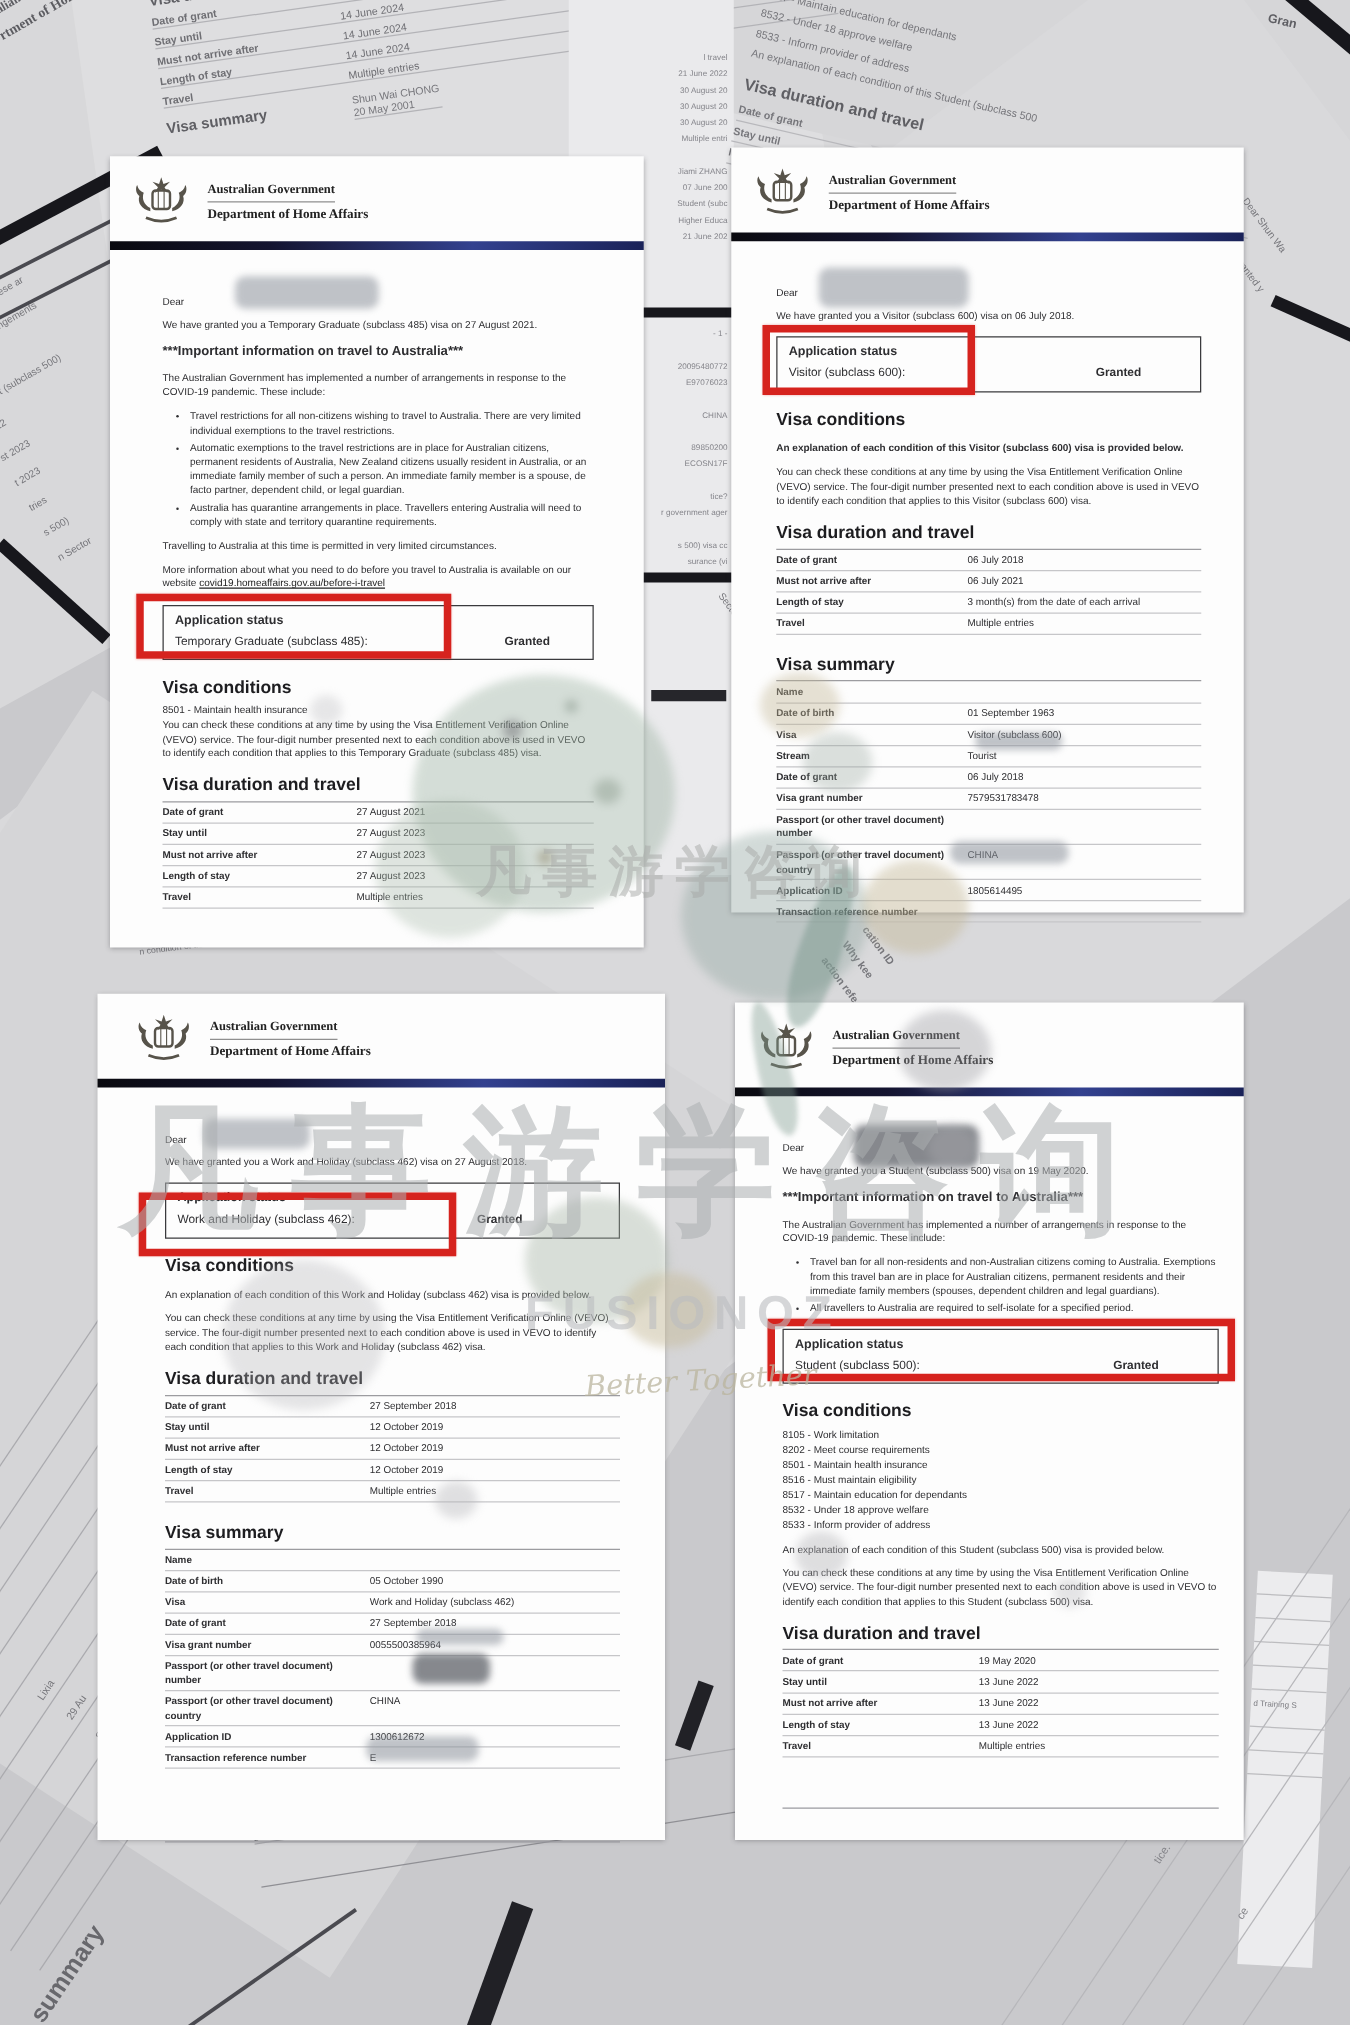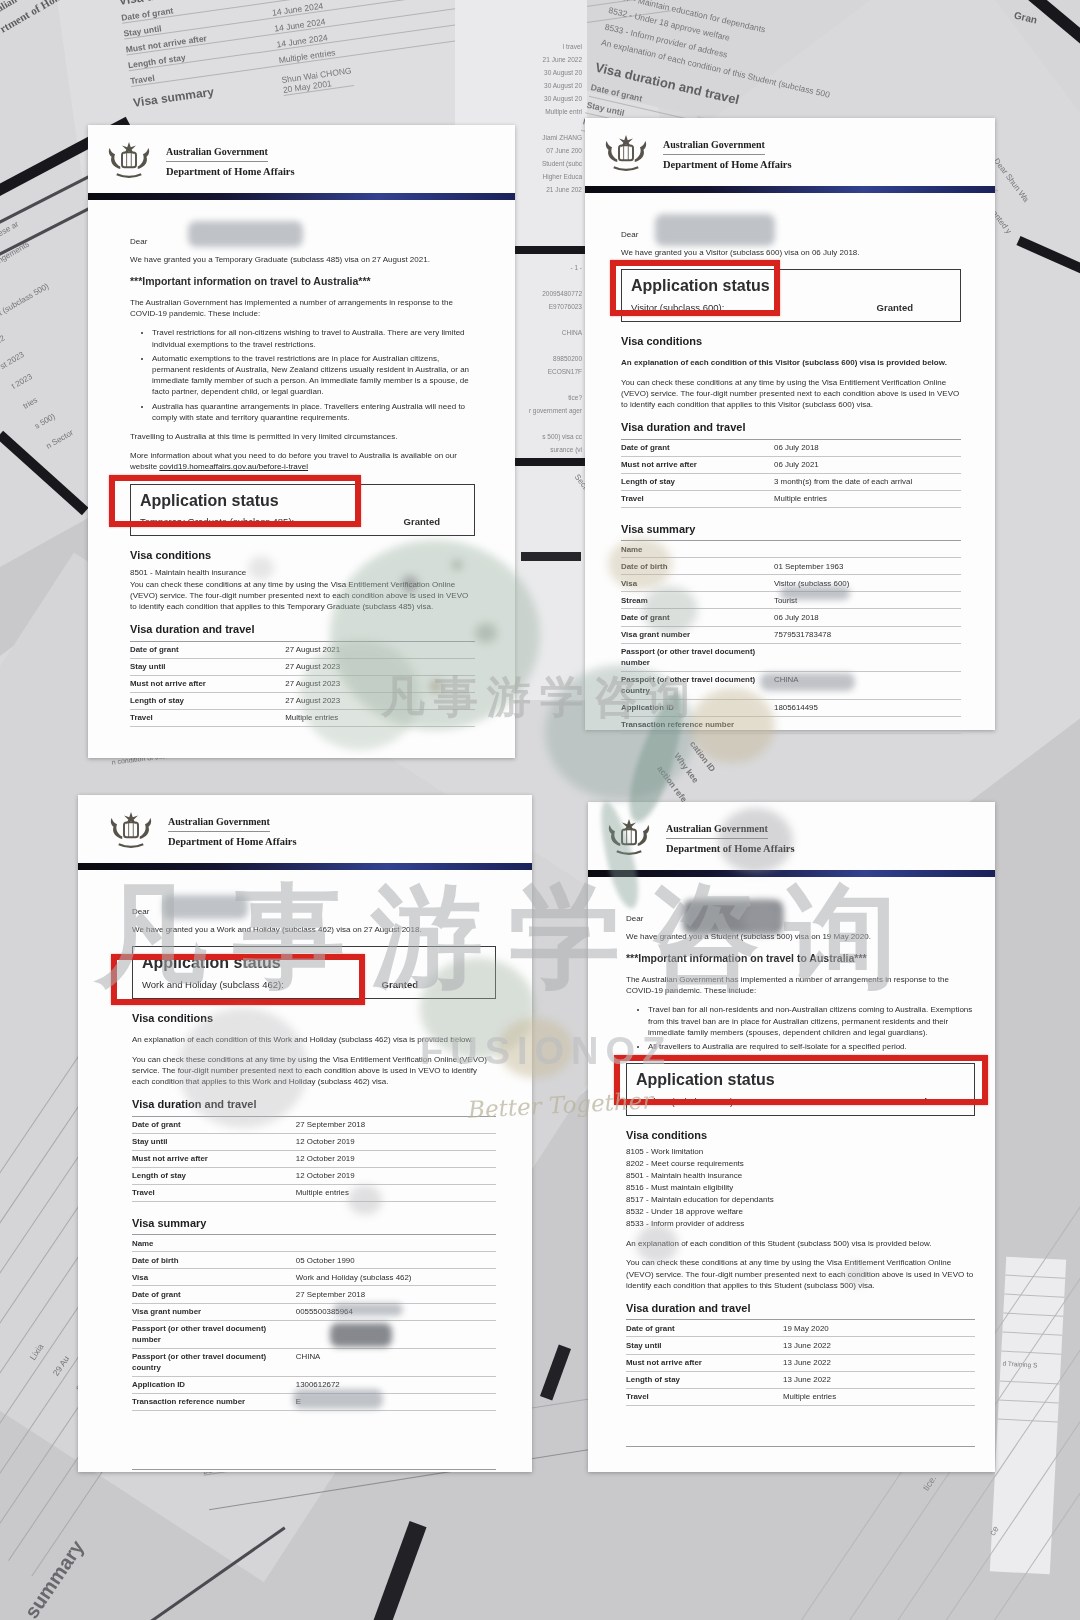--- a/index.html
+++ b/index.html
@@ -36,24 +36,24 @@
   .pad{padding:0 40px 0 42px;margin-top:36px;}
   .d2 .pad{padding:0 34px 0 36px;}
   .d3 .pad{padding:0 36px 0 54px;}
   .d4 .pad{padding:0 20px 0 38px;}
   .dear{margin:15px 0 7px;}
   .para{margin:0 0 8px;}
   .imp{font-size:10.5px;font-weight:bold;margin:9px 0 8px;}
   .blt{margin:0 0 8px;padding-left:22px;}
   .blt li{margin-bottom:3px;}
   .link{text-decoration:underline;color:#222;}
-  h3.sec{font-size:11px;font-weight:bold;margin:10px 0 3px;color:#1d1d20;}
+  h3.sec{font-size:14px;font-weight:bold;margin:10px 0 3px;color:#1d1d20;}
   .cond{font-size:8px;line-height:1.5;}
   .status-box{position:relative;border:1.5px solid #3a3a3d;margin:11px 0 12px;padding:5px 9px 7px;}
-  .st-title{font-size:16px;font-weight:bold;}
+  .st-title{font-size:10px;font-weight:bold;}
   .st-row{display:flex;font-size:9.5px;margin-top:3px;}
   .st-val{font-weight:bold;margin-left:auto;}
   .d1 .st-val{padding-right:25px;}
   .d2 .st-val{padding-right:38px;}
   .d3 .st-val{padding-right:68px;}
   .d4 .st-val{padding-right:38px;}
   .red{position:absolute;border:6px solid #d6231e;box-sizing:border-box;pointer-events:none;
        box-shadow:0 0 2px rgba(214,35,30,.4);}
   .d1 .red{left:-22px;top:-10px;width:252px;height:52px;}
   .d2 .red{left:-12px;top:-10px;width:170px;height:56px;}

